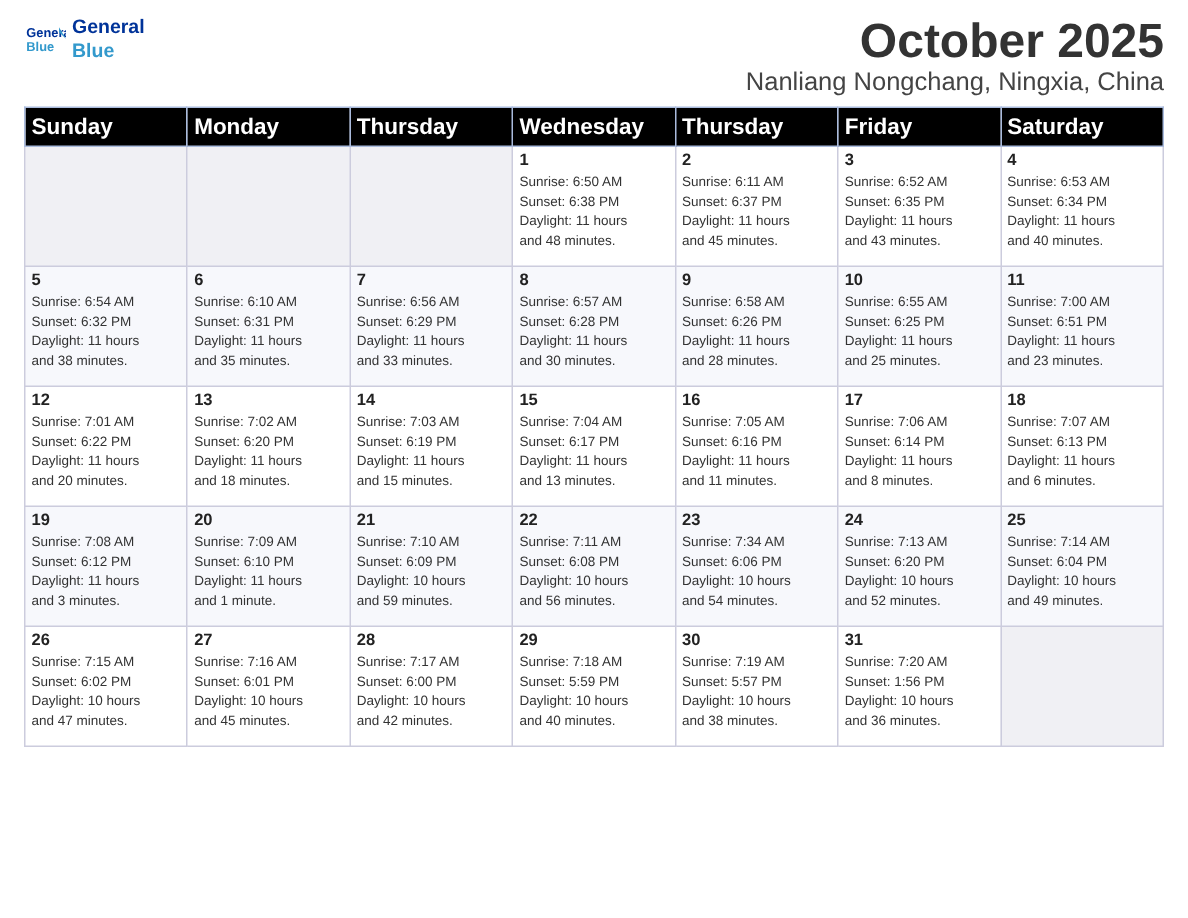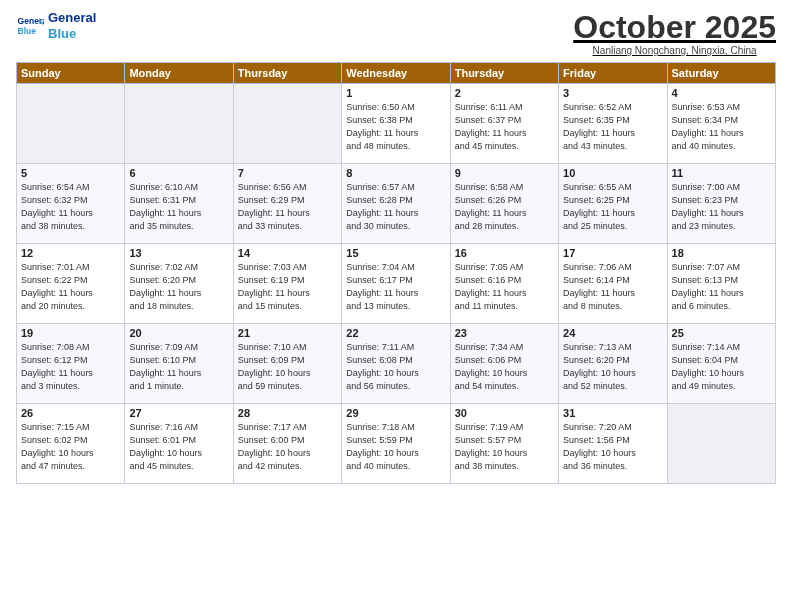--- a/index.html
+++ b/index.html
@@ -24,43 +24,42 @@
     .logo {
       display: flex;
       align-items: center;
       gap: 4px;
     }
     .logo-icon {
       width: 28px;
       height: 28px;
     }
     .title-block {
-      text-align: center;
-      text-decoration: underline;
+      text-align: right;
     }
     .month-title {
       font-size: 32px;
       font-weight: bold;
       color: #333;
       line-height: 1.1;
     }
     .location-title {
-      font-size: 10px;
+      font-size: 17px;
       color: #444;
       font-weight: normal;
     }
     table {
       width: 100%;
       border-collapse: collapse;
       table-layout: fixed;
     }
     thead tr th {
-      background-color: #a16207;
+      background-color: #000000;
       color: #fff;
-      font-size: 11px;
+      font-size: 15px;
       font-weight: bold;
       padding: 4px 4px;
       text-align: left;
       border: 1px solid #aabbdd;
     }
     tbody tr td {
       border: 1px solid #ccd;
       vertical-align: top;
       padding: 3px 4px;
       font-size: 9px;
@@ -194,21 +193,21 @@
           <td>
             <span class="day-num">10</span>
             <div class="cell-text">Sunrise: 6:55 AM</div>
             <div class="cell-text">Sunset: 6:25 PM</div>
             <div class="cell-text">Daylight: 11 hours</div>
             <div class="cell-text">and 25 minutes.</div>
           </td>
           <td>
             <span class="day-num">11</span>
             <div class="cell-text">Sunrise: 7:00 AM</div>
-            <div class="cell-text">Sunset: 6:23 PM</div>
+            <div class="cell-text">Sunset: 6:51 PM</div>
             <div class="cell-text">Daylight: 11 hours</div>
             <div class="cell-text">and 23 minutes.</div>
           </td>
         </tr>
         <tr>
           <td>
             <span class="day-num">12</span>
             <div class="cell-text">Sunrise: 7:01 AM</div>
             <div class="cell-text">Sunset: 6:22 PM</div>
             <div class="cell-text">Daylight: 11 hours</div>

